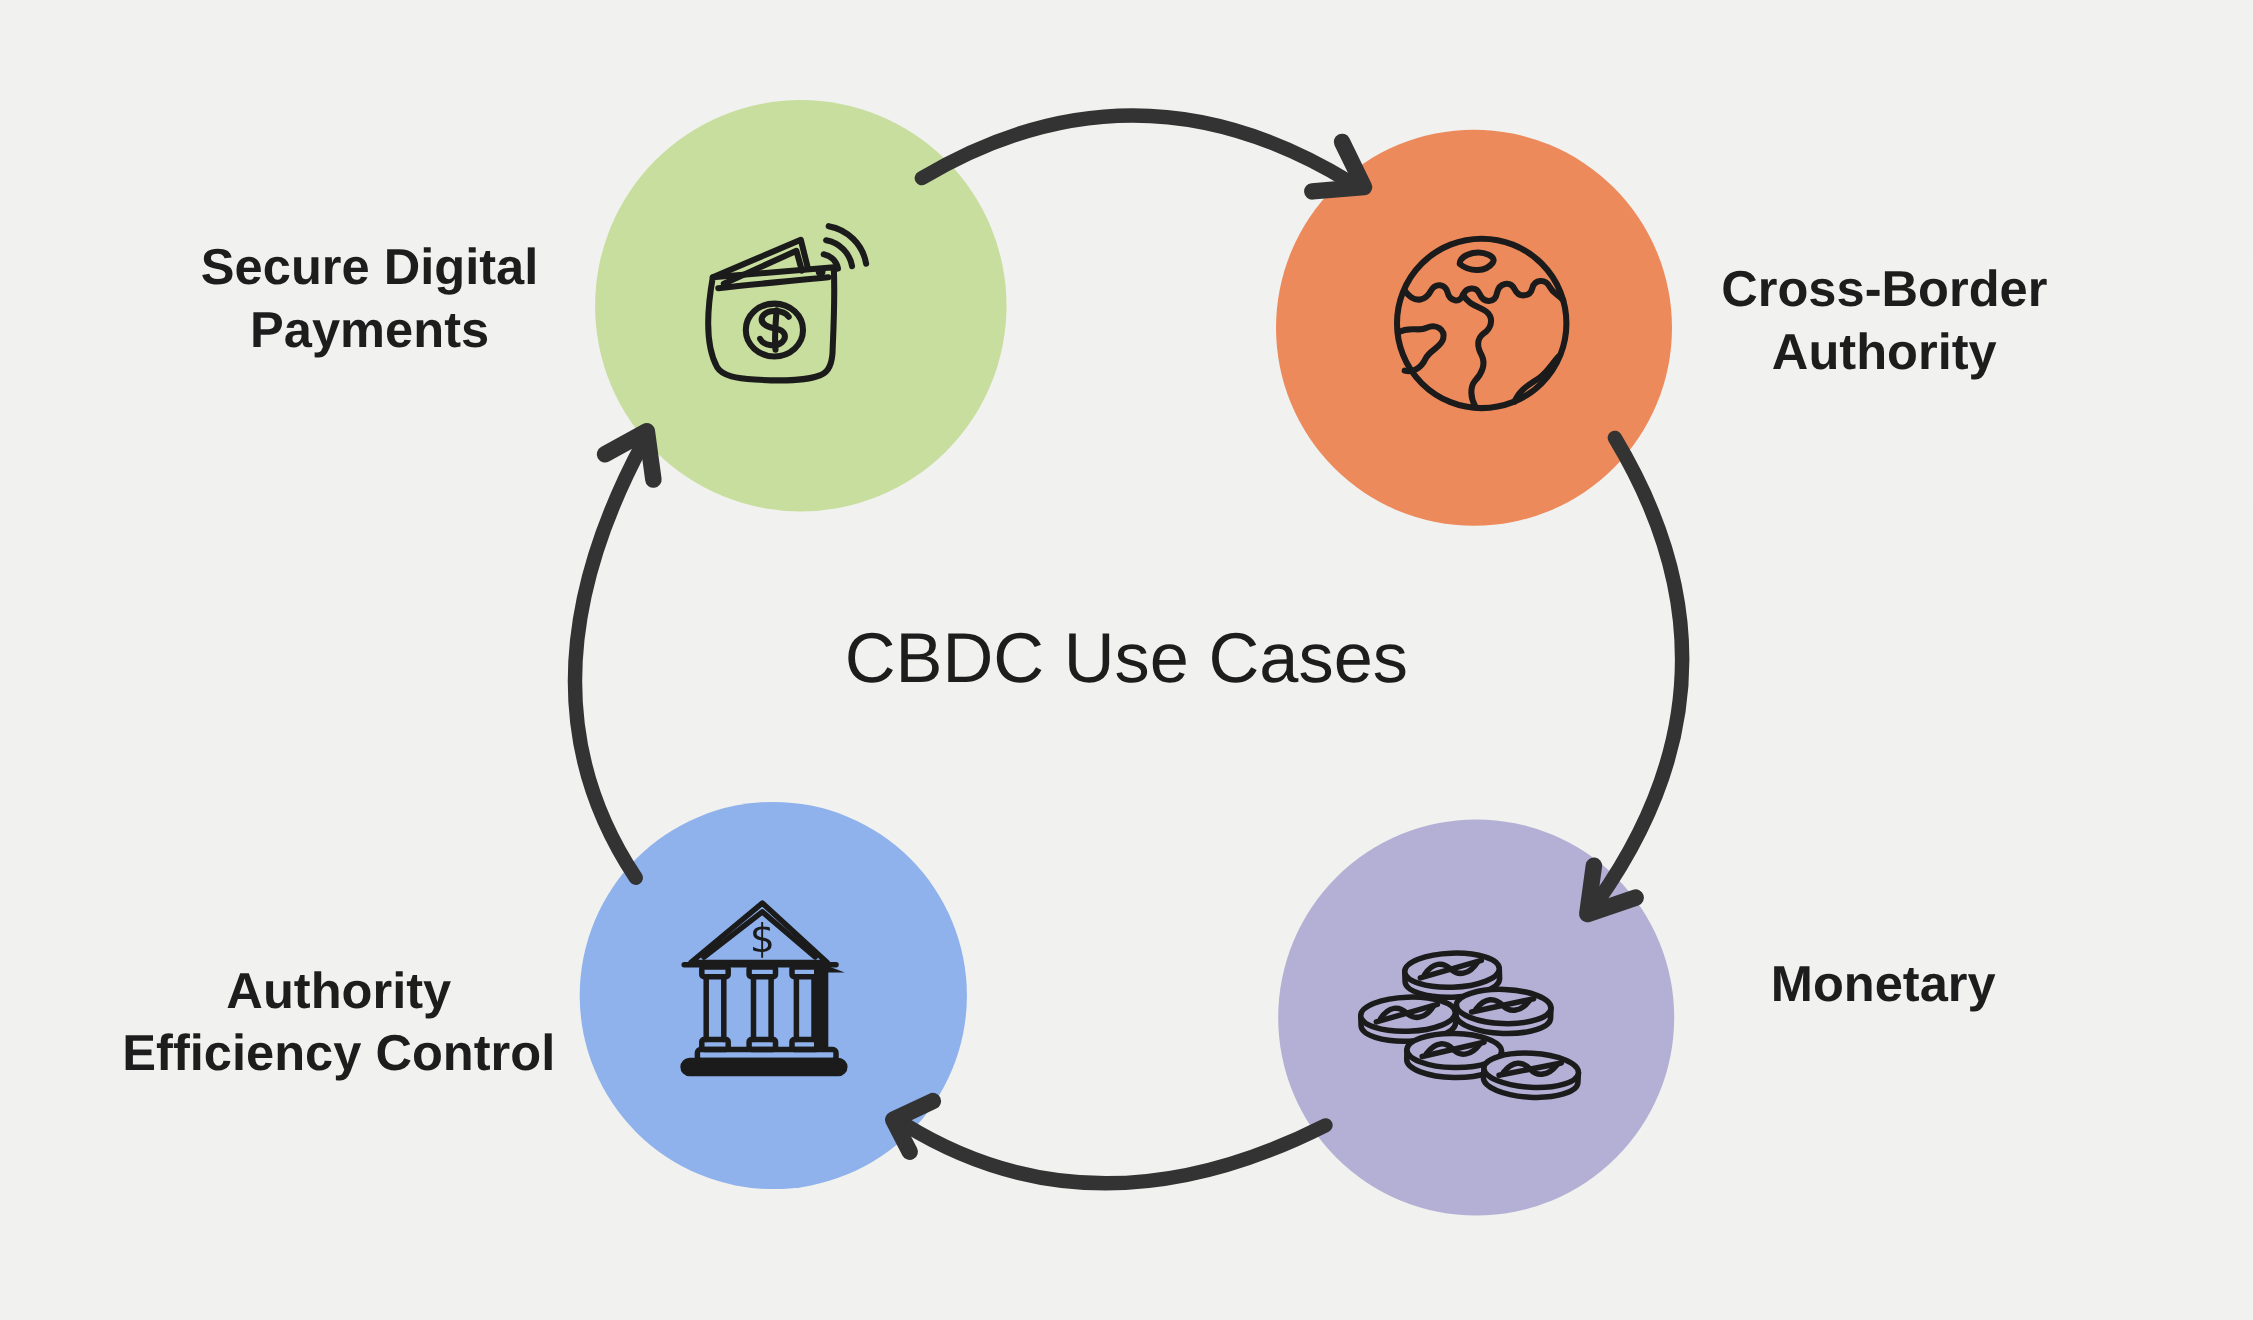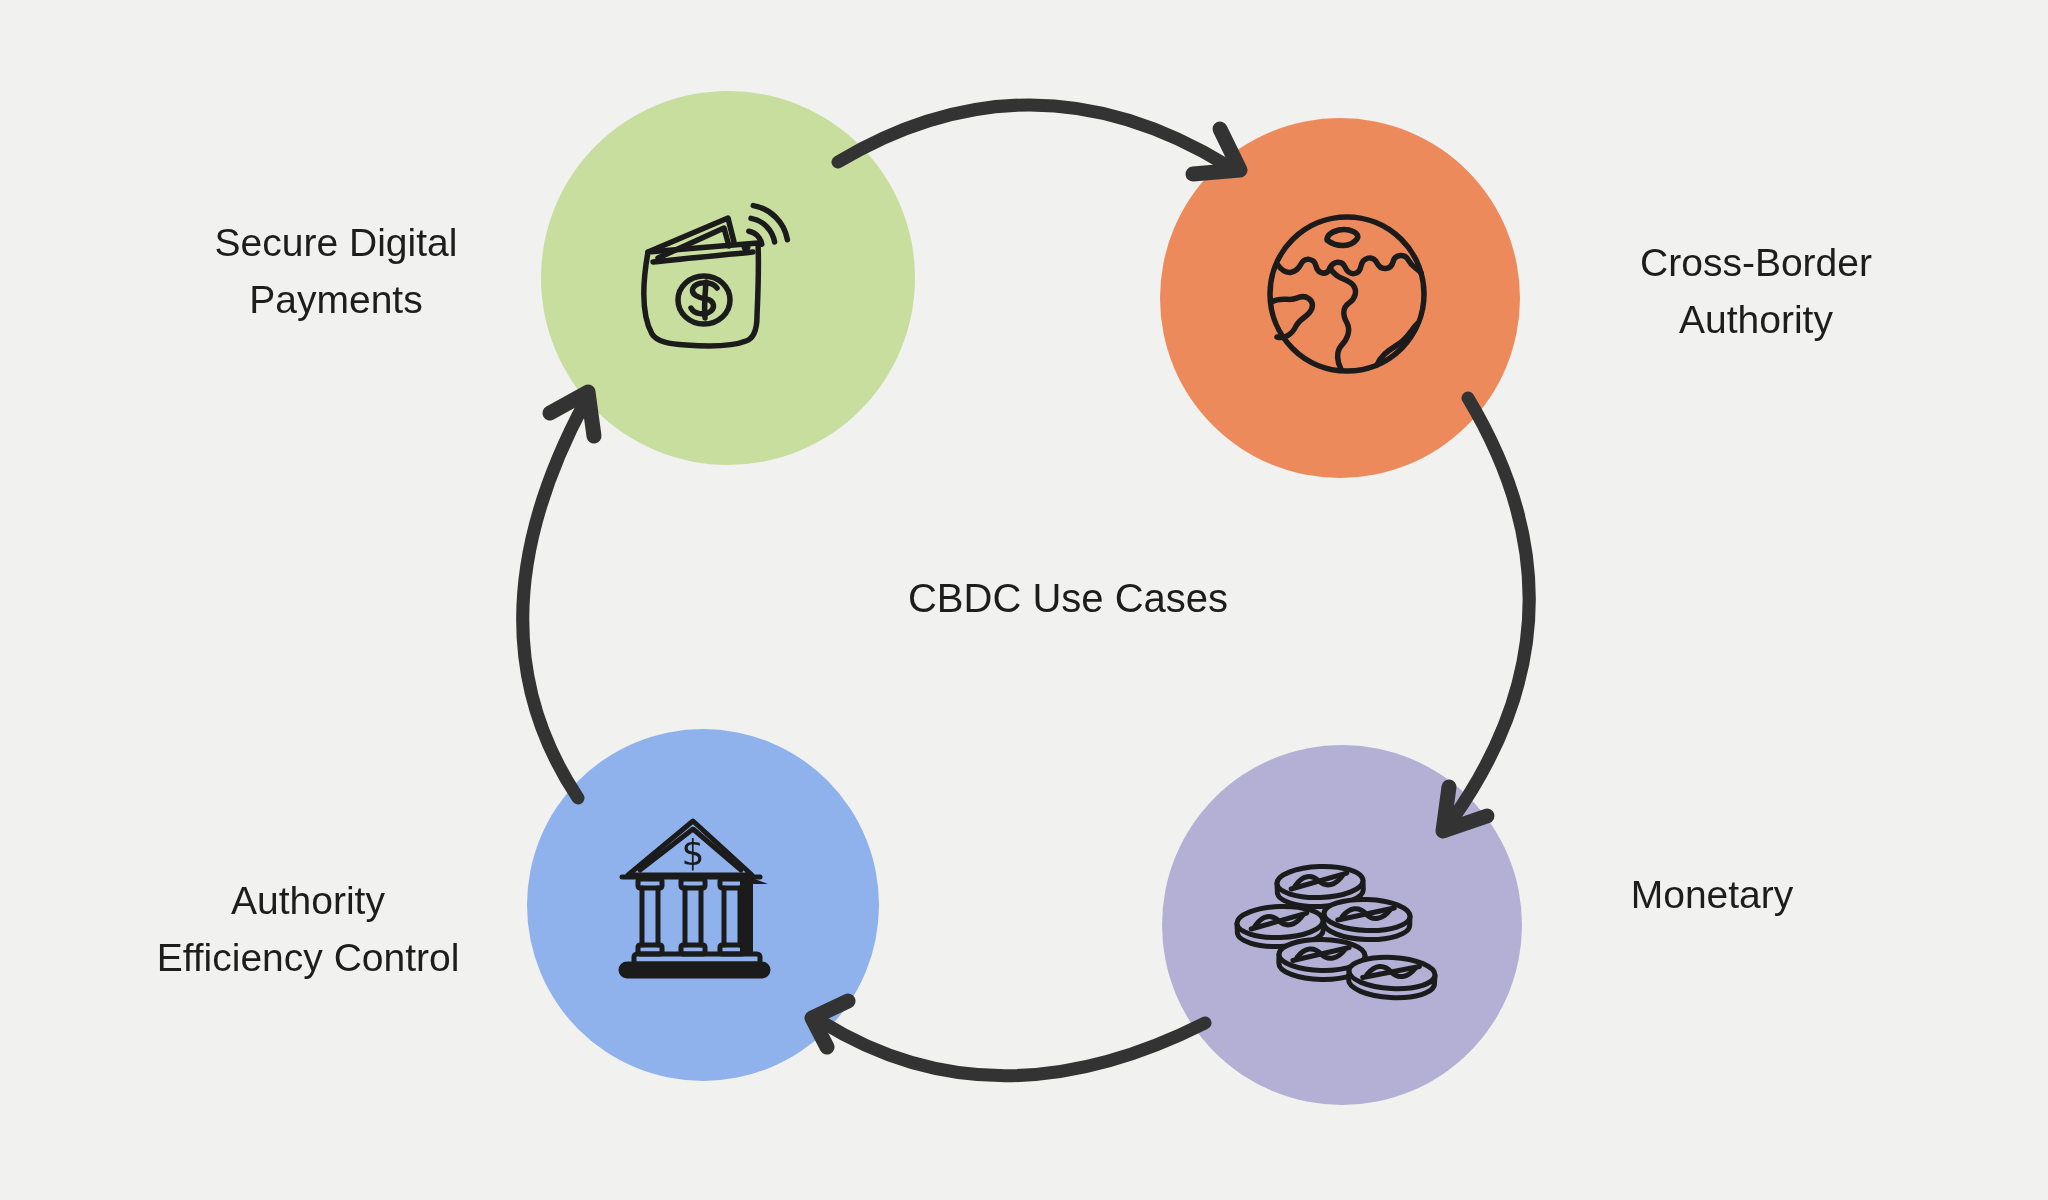--- a/index.html
+++ b/index.html
@@ -3,29 +3,29 @@
 <meta charset="utf-8">
 <style>
   html,body{margin:0;padding:0;}
   .stage{
     position:relative;width:2048px;height:1200px;overflow:hidden;
     background:#f1f1ef;font-family:"Liberation Sans",sans-serif;color:#1d1d1d;
   }
   .diagram-svg{position:absolute;left:0;top:0;}
   .node-label{
     position:absolute;transform:translateX(-50%);text-align:center;
-    font-size:39px;line-height:57px;font-weight:400;white-space:nowrap;color:#1d1d1d;
+    font-size:46px;line-height:57px;font-weight:700;white-space:nowrap;color:#1d1d1d;
   }
   .node-label span{display:block;}
   .diagram-title{
     position:absolute;transform:translateX(-50%);white-space:nowrap;
-    font-size:40px;line-height:64px;font-weight:400;color:#1d1d1d;margin-left:44px;
+    font-size:64px;line-height:64px;font-weight:400;color:#1d1d1d;
   }
   .lbl-sdp{left:336px;top:214px;}
-  .lbl-cbe{left:1713px;top:234px;margin-left:43px;}
+  .lbl-cbe{left:1713px;top:234px;}
   .lbl-ft{left:1712px;top:866px;}
   .lbl-mac{left:308px;top:872px;}
   .diagram-title{left:1024px;top:566px;}
 </style>
 </head>
 <body>
 
 <div class="stage">
 
   <svg class="diagram-svg" width="2048" height="1200" viewBox="0 0 2048 1200">

